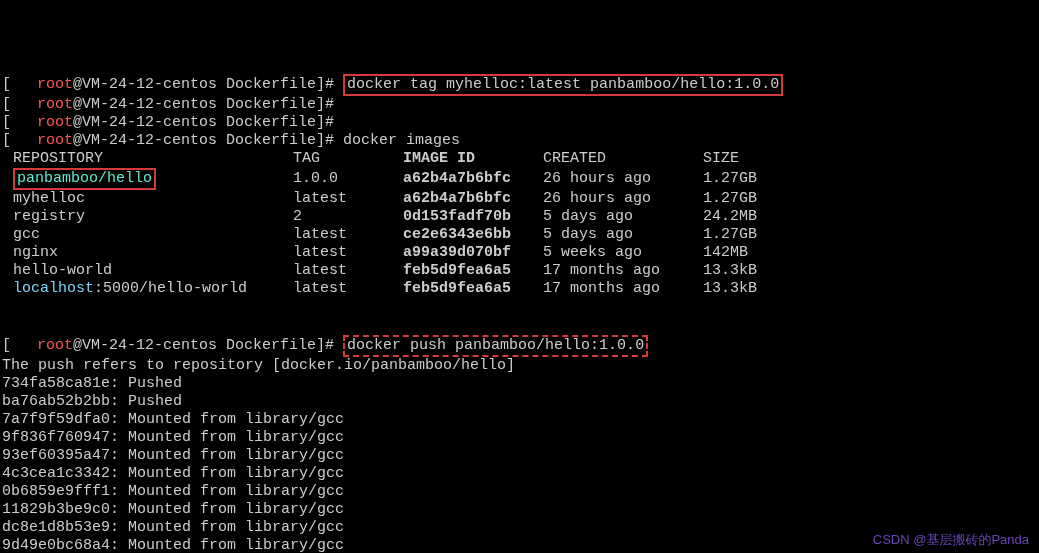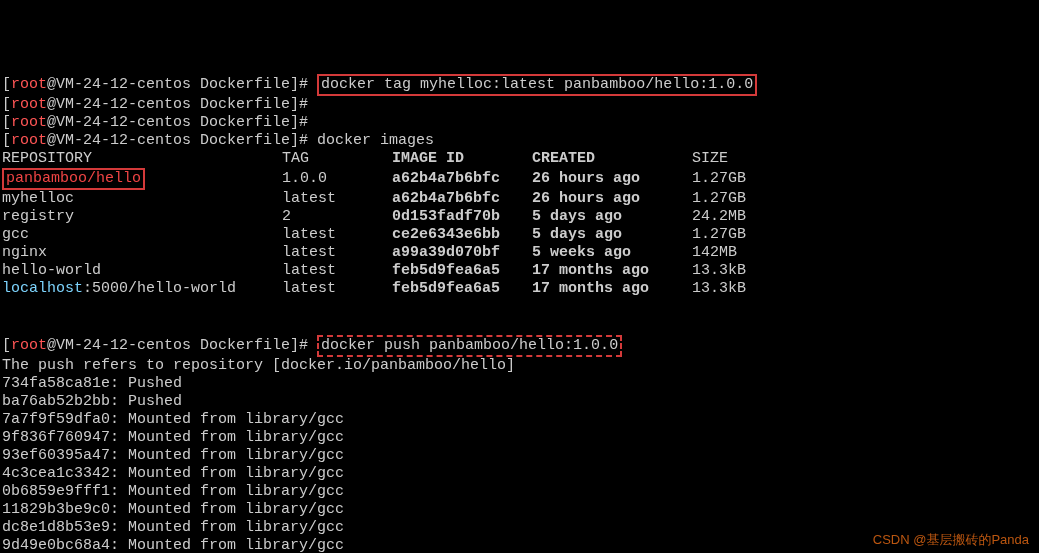--- a/index.html
+++ b/index.html
@@ -10,35 +10,35 @@
     font-size: 15px;
     line-height: 18px;
     color: #cccccc;
     width: 1039px;
     height: 553px;
     box-sizing: border-box;
     overflow: hidden;
     white-space: pre;
     position: relative;
   }
-  .user { color: #ff5555; }
-  .hl-magenta { color: #ef4444; }
+  .user { color: #ff5555; margin-left: 26px; }
+  .hl-magenta { color: #5eead4; }
   .hl-cyan { color: #7dd3fc; }
   .redbox { border: 2px solid #d43a3a; display: inline-block; padding: 0 2px; }
   .redbox-dashed { border: 2px dashed #d43a3a; display: inline-block; padding: 0 2px; margin-top: 37px; }
   .col { display: inline-block; }
-  .c1 { width: 280px; }
+  .c1 { width: 280px; margin-left: 11px; }
   .c2 { width: 110px; }
   .c3 { width: 140px; font-weight: bold; }
-  .c4 { width: 160px; font-weight: bold; }
+  .c4 { width: 160px; }
   .watermark {
     position: absolute;
     bottom: 4px;
     right: 10px;
-    color: #f97316;
+    color: #8b5cf6;
     font-family: "Microsoft YaHei", sans-serif;
     font-size: 13px;
     opacity: 0.75;
   }
 </style>
 </head>
 <body>
 
 
 

